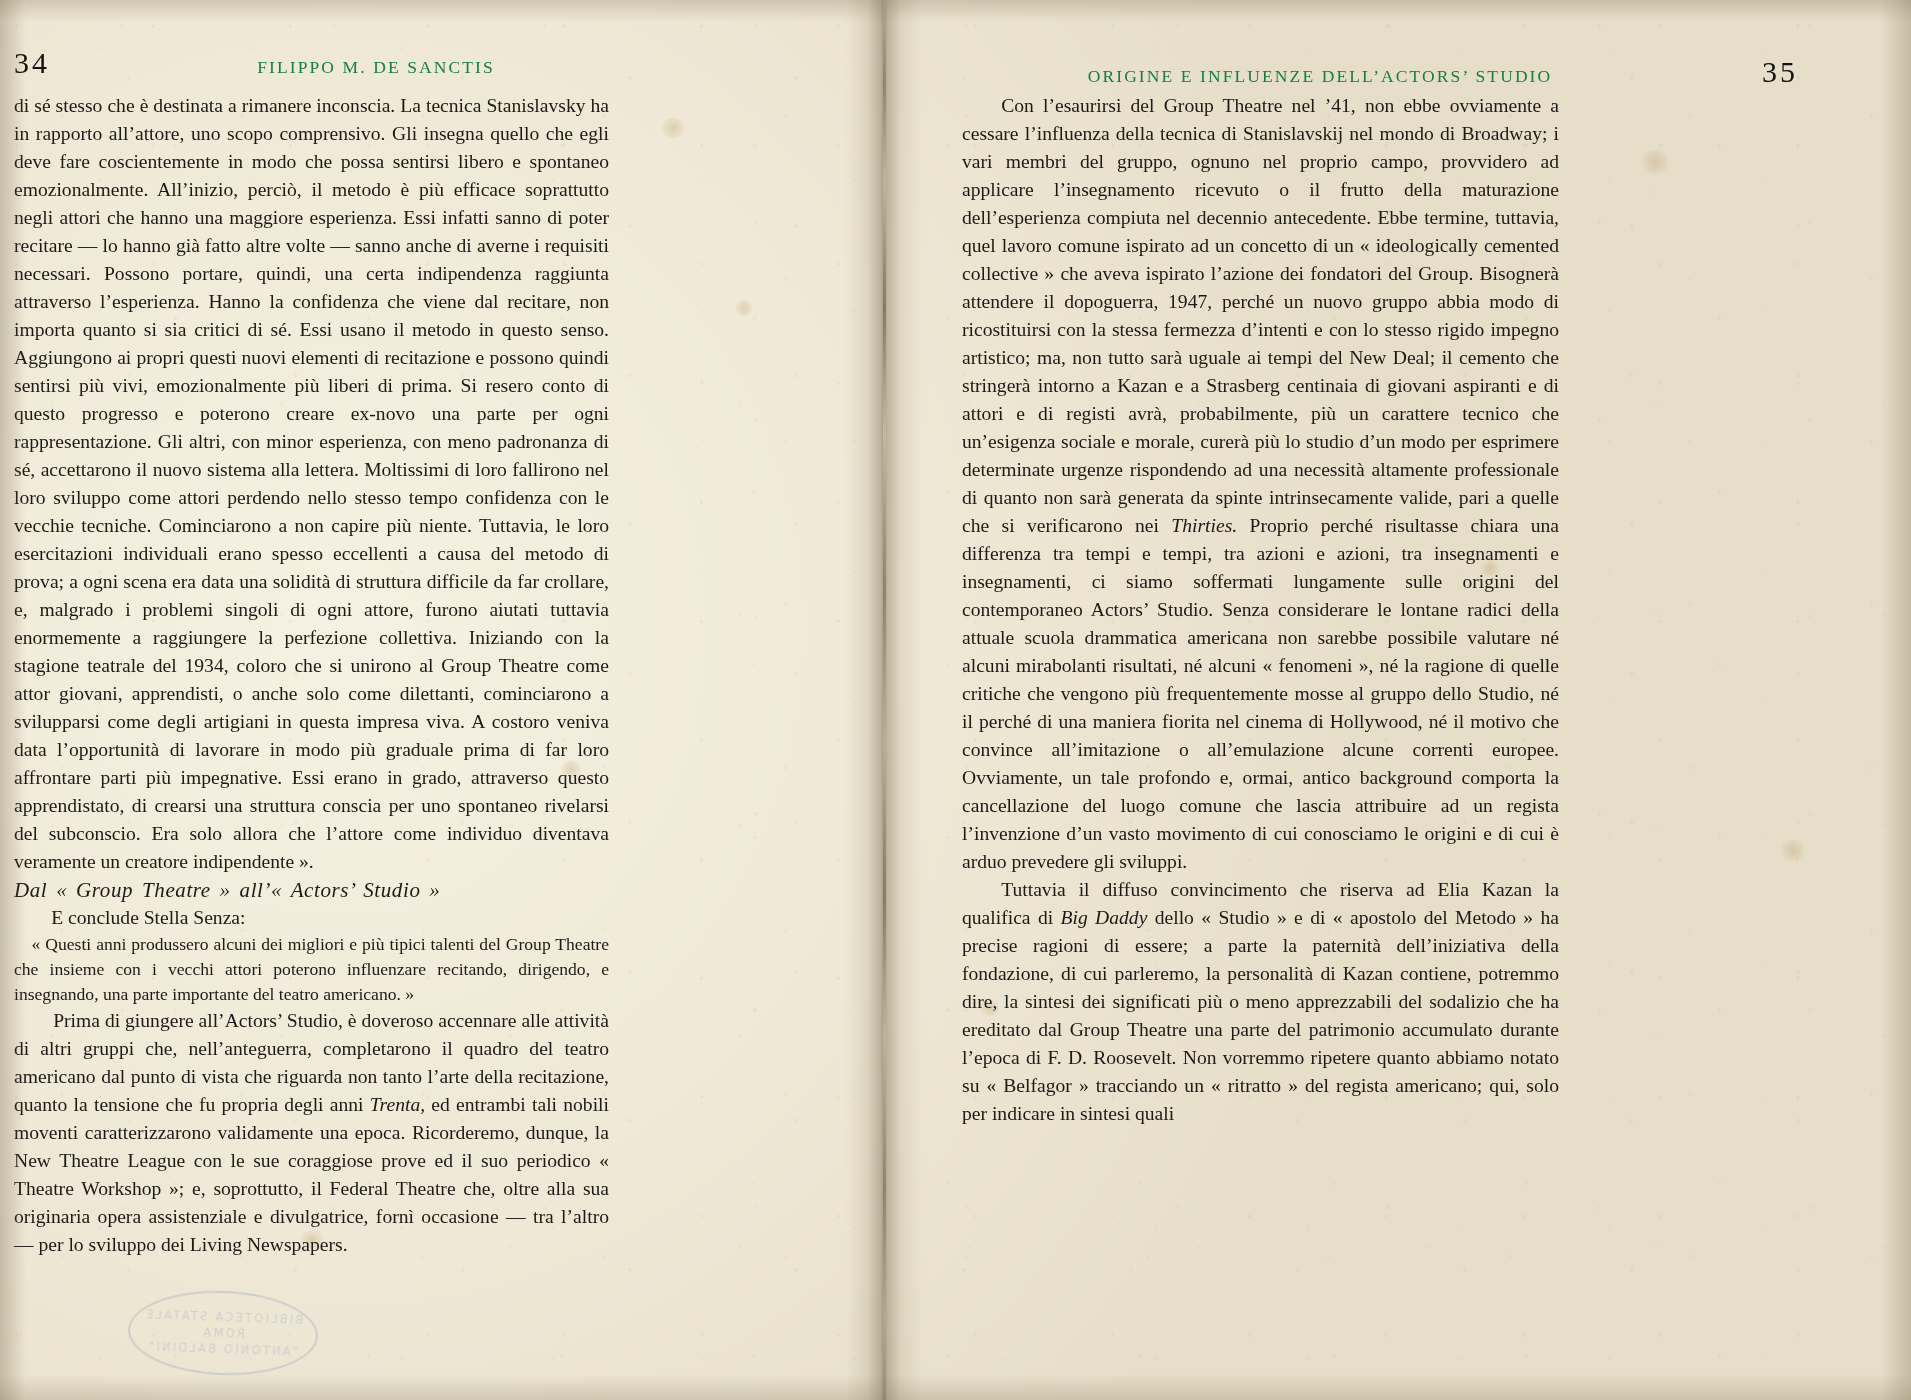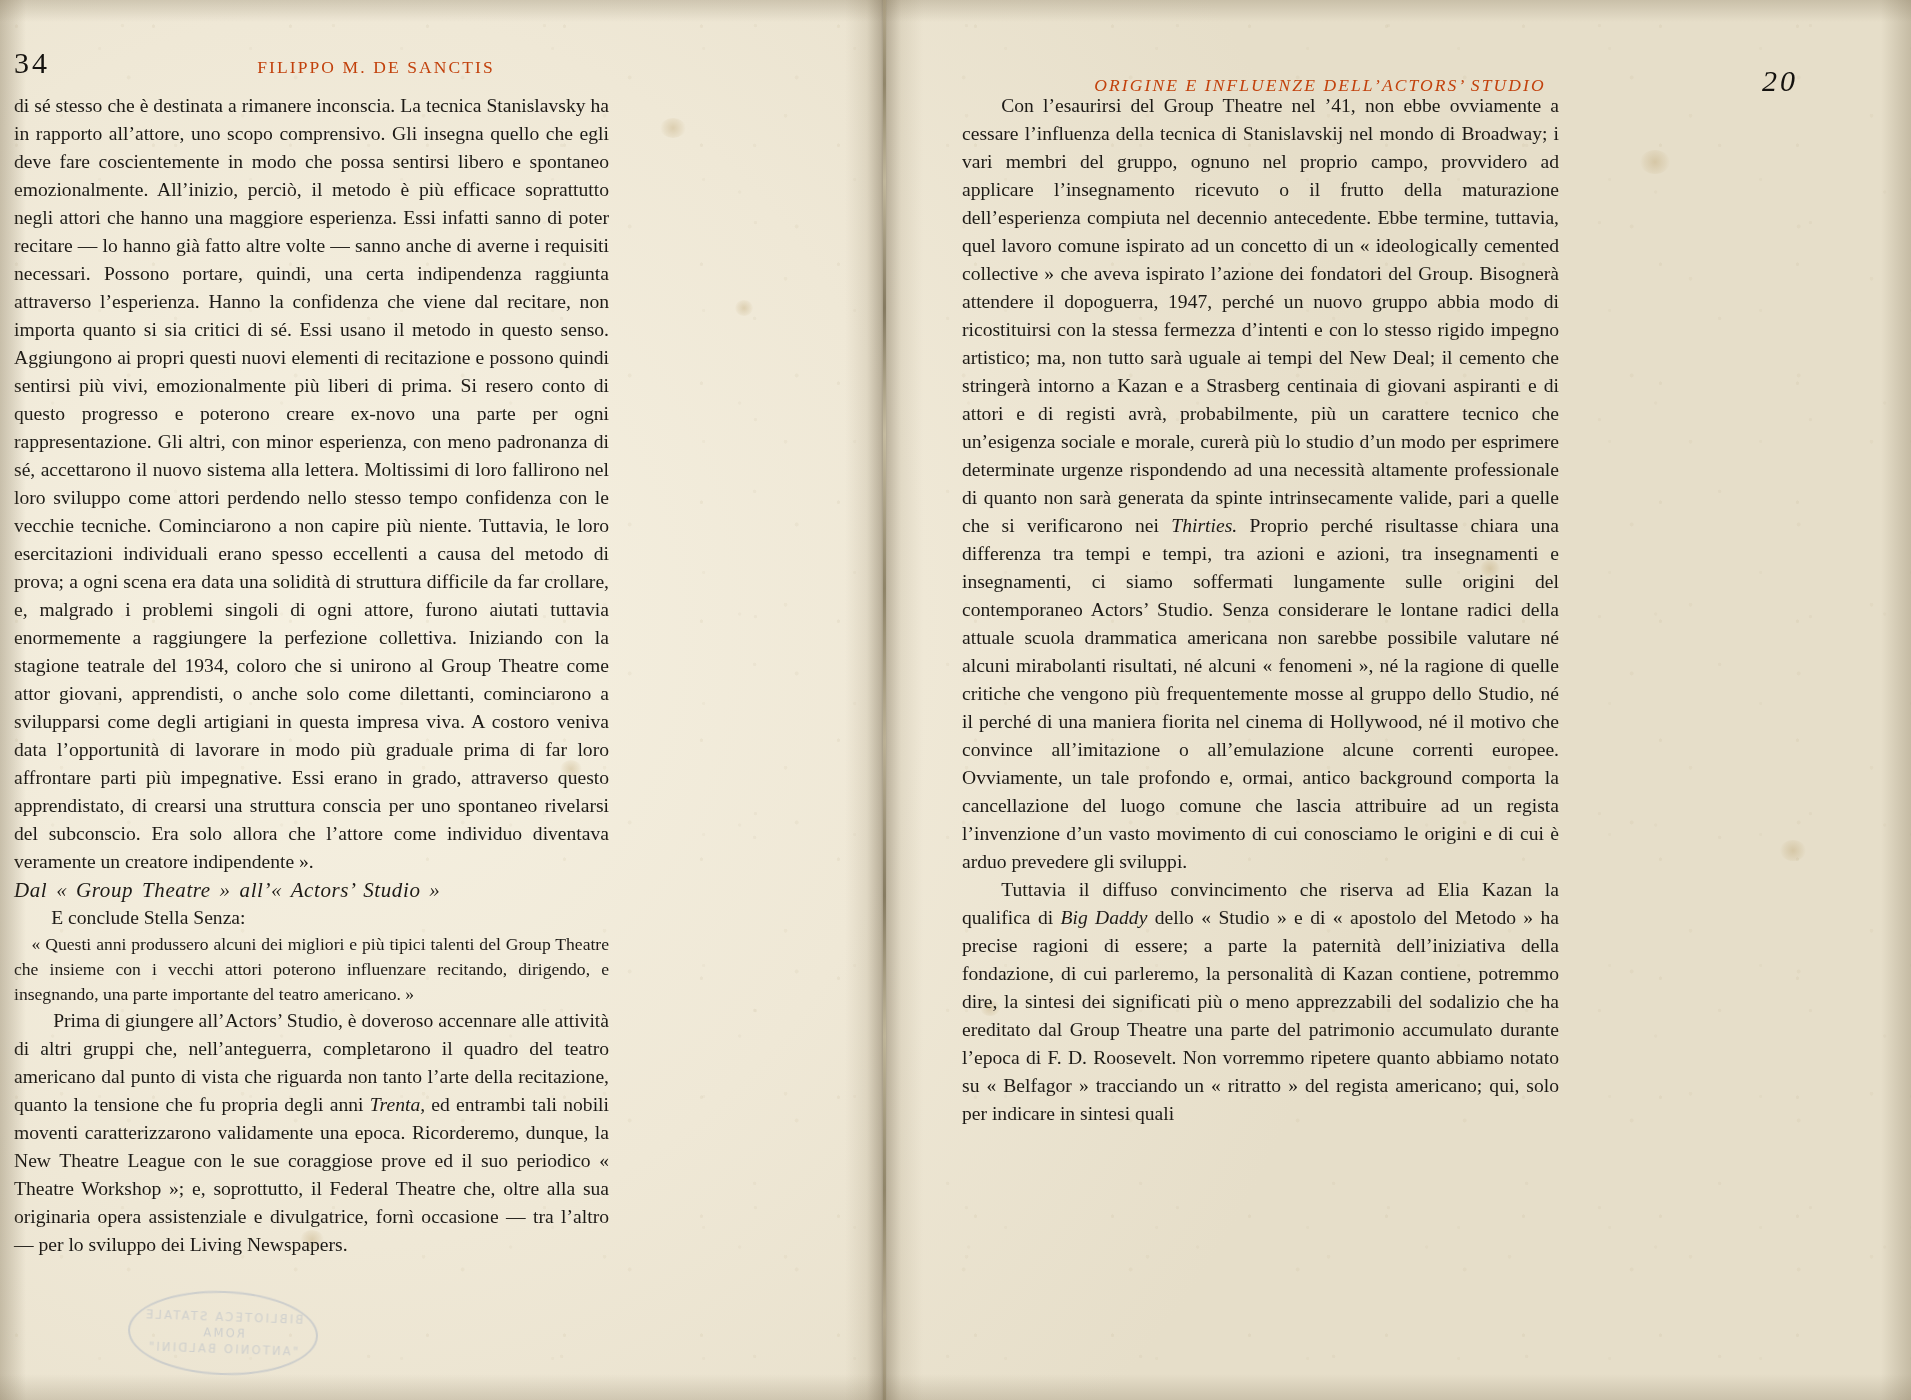--- a/index.html
+++ b/index.html
@@ -89,31 +89,31 @@
     align-items: baseline;
   }
   .folio {
     font-size: 30px;
     letter-spacing: 3px;
     color: #14120f;
   }
   .head-title {
     font-size: 17.5px;
     letter-spacing: 2.1px;
-    color: #c2410c;
+    color: #15803d;
     font-variant: small-caps;
     text-transform: uppercase;
     white-space: nowrap;
   }
 
   .verso .running-head { top: 46px; left: 14px; width: 604px; }
   .verso .folio { width: 120px; }
   .verso .head-title { flex: 1; text-align: center; }
 
-  .recto .running-head { top: 64px; left: 82px; width: 836px; font-style: italic; }
+  .recto .running-head { top: 55px; left: 82px; width: 836px; }
   .recto .head-title { flex: 1; text-align: center; }
   .recto .folio { width: 120px; text-align: right; }
 
   .column {
     position: absolute;
     text-align: justify;
     text-justify: inter-word;
     font-size: 19.6px;
     line-height: 28.0px;
     hyphens: none;
@@ -222,21 +222,21 @@
       <div>BIBLIOTECA STATALE</div>
       <div>ROMA</div>
       <div>"ANTONIO BALDINI"</div>
     </div>
   </div>
 
   <div class="leaf recto">
 
     <div class="running-head">
       <span class="head-title">ORIGINE E INFLUENZE DELL’ACTORS’ STUDIO</span>
-      <span class="folio">20</span>
+      <span class="folio">35</span>
     </div>
 
     <div class="column">
       <p class="indent"><span>Con l’esaurirsi del Group Theatre nel ’41, non ebbe ovviamente a cessare l’influenza della tecnica di Stanislavskij nel mondo di Broadway; i vari membri del gruppo, ognuno nel proprio campo, provvidero ad applicare l’insegnamento ricevuto o il frutto della maturazione dell’esperienza compiuta nel decennio antecedente. Ebbe termine, tuttavia, quel lavoro comune ispirato ad un concetto di un « ideologically cemented collective » che aveva ispirato l’azione dei fondatori del Group. Bisognerà attendere il dopoguerra, 1947, perché un nuovo gruppo abbia modo di ricostituirsi con la stessa fermezza d’intenti e con lo stesso rigido impegno artistico; ma, non tutto sarà uguale ai tempi del New Deal; il cemento che stringerà intorno a Kazan e a Strasberg centinaia di giovani aspiranti e di attori e di registi avrà, probabilmente, più un carattere tecnico che un’esigenza sociale e morale, curerà più lo studio d’un modo per esprimere determinate urgenze rispondendo ad una necessità altamente professionale di quanto non sarà generata da spinte intrinsecamente valide, pari a quelle che si verificarono nei </span><span class="it">Thirties.</span><span> Proprio perché risultasse chiara una differenza tra tempi e tempi, tra azioni e azioni, tra insegnamenti e insegnamenti, ci siamo soffermati lungamente sulle origini del contemporaneo Actors’ Studio. Senza considerare le lontane radici della attuale scuola drammatica americana non sarebbe possibile valutare né alcuni mirabolanti risultati, né alcuni « fenomeni », né la ragione di quelle critiche che vengono più frequentemente mosse al gruppo dello Studio, né il perché di una maniera fiorita nel cinema di Hollywood, né il motivo che convince all’imitazione o all’emulazione alcune correnti europee. Ovviamente, un tale profondo e, ormai, antico background comporta la cancellazione del luogo comune che lascia attribuire ad un regista l’invenzione d’un vasto movimento di cui conosciamo le origini e di cui è arduo prevedere gli sviluppi.</span></p>
 
       <p class="indent"><span>Tuttavia il diffuso convincimento che riserva ad Elia Kazan la qualifica di </span><span class="it">Big Daddy</span><span> dello « Studio » e di « apostolo del Metodo » ha precise ragioni di essere; a parte la paternità dell’iniziativa della fondazione, di cui parleremo, la personalità di Kazan contiene, potremmo dire, la sintesi dei significati più o meno apprezzabili del sodalizio che ha ereditato dal Group Theatre una parte del patrimonio accumulato durante l’epoca di F. D. Roosevelt. Non vorremmo ripetere quanto abbiamo notato su « Belfagor » tracciando un « ritratto » del regista americano; qui, solo per indicare in sintesi quali</span></p>
     </div>
 
   </div>
 

